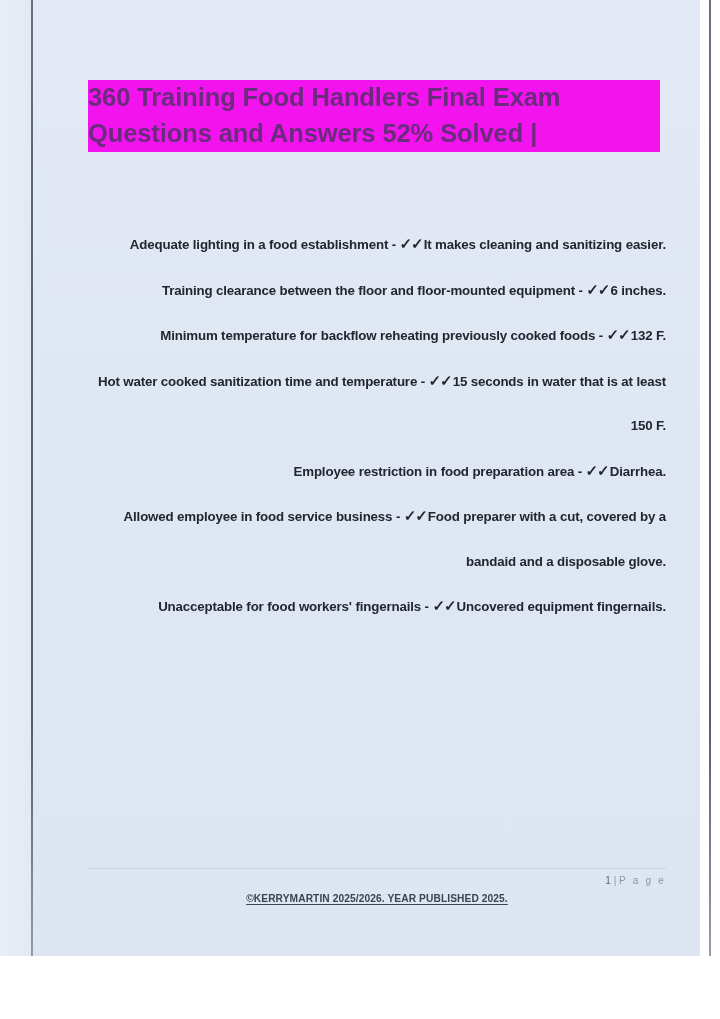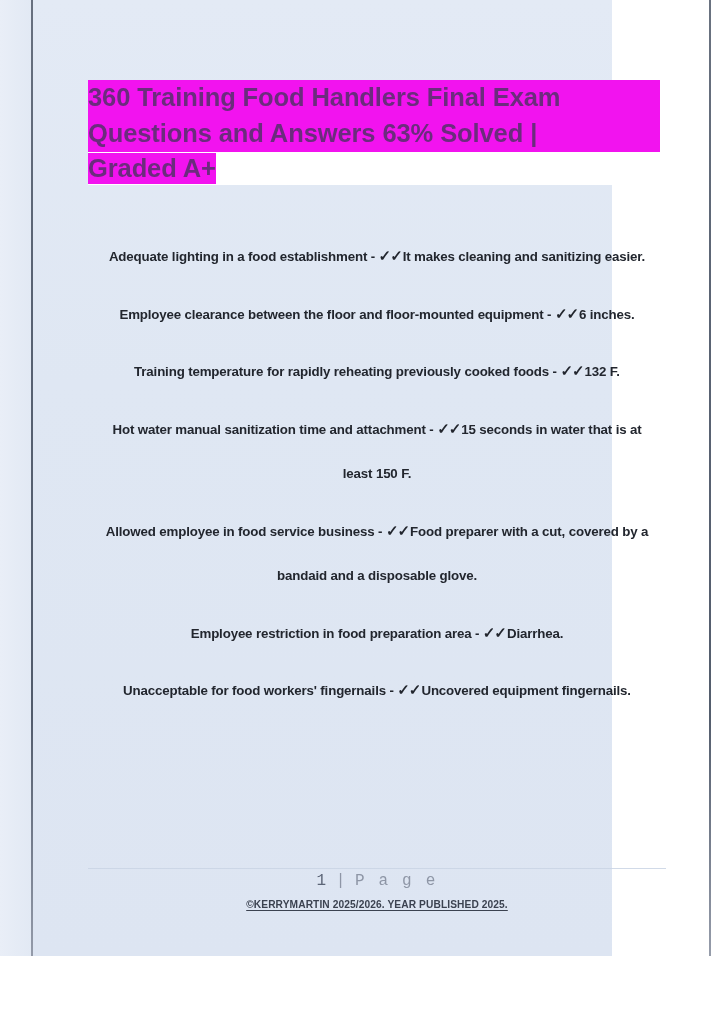--- a/index.html
+++ b/index.html
@@ -13,21 +13,21 @@
     position: relative;
     overflow: hidden;
     font-family: "Liberation Sans", sans-serif;
   }
 
   
   #page-sheet {
     position: absolute;
     left: 0;
     top: 0;
-    width: 612px;
+    width: 700px;
     height: 956px;
     background: linear-gradient(180deg, #e3eaf5 0%, #dfe7f3 40%, #dde5f2 100%);
     box-sizing: border-box;
   }
   
   #page-sheet::before {
     content: "";
     position: absolute;
     left: 0; top: 0;
     width: 31px; height: 100%;
@@ -78,22 +78,22 @@
     top: 222px;
     width: 578px;
   }
   .qa-line {
     font-family: "Liberation Sans", sans-serif;
     font-weight: bold;
     font-size: 13.3px;
     line-height: 44.5px;
     color: #22262e;
     letter-spacing: -0.15px;
-    margin: 12px;
-    text-align: center;
+    margin: 0;
+    text-align: right;
   }
   .qa-line .chk {
     font-size: 15px;
     letter-spacing: -1px;
     padding-right: 1px;
   }
 
   
   #footer {
     position: absolute;
@@ -101,31 +101,30 @@
     top: 868px;
     width: 578px;
   }
   #footer-rule {
     height: 1px;
     background: #c9d3e4;
     opacity: .85;
     margin-bottom: 5px;
   }
   #page-number {
-    text-align: center;
-    font-family: Liberation Mono, monospace;
-    font-size: 16px;
+    text-align: right;
+    font-family: Liberation Sans, sans-serif;
+    font-size: 10px;
     color: #8e96a6;
     line-height: 14px;
   }
   #page-number .pgnum { color: #5c6577; }
   #page-number .pgword { letter-spacing: 2.2px; }
   #copyright-wrap {
     text-align: center;
-    margin-top: 6px;
   }
   #copyright {
     display: inline-block;
     font-family: "Liberation Sans", sans-serif;
     font-size: 10.2px;
     font-weight: bold;
     color: #3b4250;
     text-decoration: underline;
     text-underline-offset: 2px;
     letter-spacing: .1px;
@@ -137,34 +136,31 @@
 <div id="page-sheet">
 
   <div class="edge-rule left"></div>
   <div class="edge-rule right"></div>
 
   <div id="title-block">
     <div class="tline full">
       <span>360 Training Food Handlers Final Exam</span>
     </div>
     <div class="tline full">
-      <span>Questions and Answers 63% Solved |</span>
-    </div>
-    <div class="tline">
-      <span>Graded A+</span>
+      <span>Questions and Answers 52% Solved |</span>
     </div>
   </div>
 
   <div id="body-text">
       <p class="qa-line"><span>Adequate lighting in a food establishment - </span><span class="chk">✓✓</span><span>It makes cleaning and sanitizing easier.</span></p>
-      <p class="qa-line"><span>Employee clearance between the floor and floor-mounted equipment - </span><span class="chk">✓✓</span><span>6 inches.</span></p>
-      <p class="qa-line"><span>Training temperature for rapidly reheating previously cooked foods - </span><span class="chk">✓✓</span><span>132 F.</span></p>
-      <p class="qa-line"><span>Hot water manual sanitization time and attachment - </span><span class="chk">✓✓</span><span>15 seconds in water that is at least 150 F.</span></p>
+      <p class="qa-line"><span>Training clearance between the floor and floor-mounted equipment - </span><span class="chk">✓✓</span><span>6 inches.</span></p>
+      <p class="qa-line"><span>Minimum temperature for backflow reheating previously cooked foods - </span><span class="chk">✓✓</span><span>132 F.</span></p>
+      <p class="qa-line"><span>Hot water cooked sanitization time and temperature - </span><span class="chk">✓✓</span><span>15 seconds in water that is at least 150 F.</span></p>
+      <p class="qa-line"><span>Employee restriction in food preparation area - </span><span class="chk">✓✓</span><span>Diarrhea.</span></p>
       <p class="qa-line"><span>Allowed employee in food service business - </span><span class="chk">✓✓</span><span>Food preparer with a cut, covered by a bandaid and a disposable glove.</span></p>
-      <p class="qa-line"><span>Employee restriction in food preparation area - </span><span class="chk">✓✓</span><span>Diarrhea.</span></p>
       <p class="qa-line"><span>Unacceptable for food workers' fingernails - </span><span class="chk">✓✓</span><span>Uncovered equipment fingernails.</span></p>
     </div>
 
   <div id="footer">
     <div id="footer-rule"></div>
     <div id="page-number">
       <span class="pgnum">1</span>
       <span class="pgsep">|</span>
       <span class="pgword">P a g e</span>
     </div>

